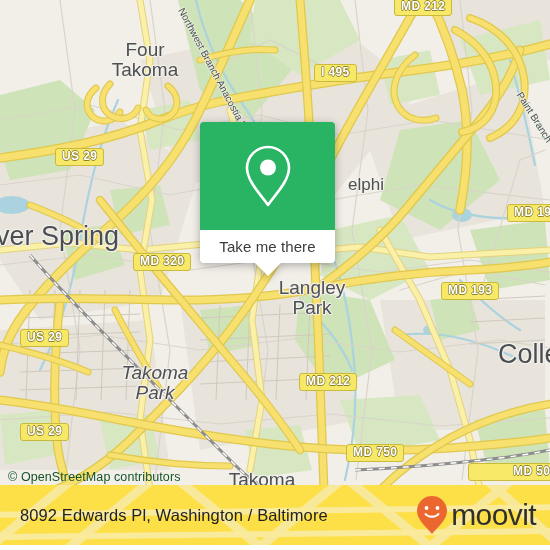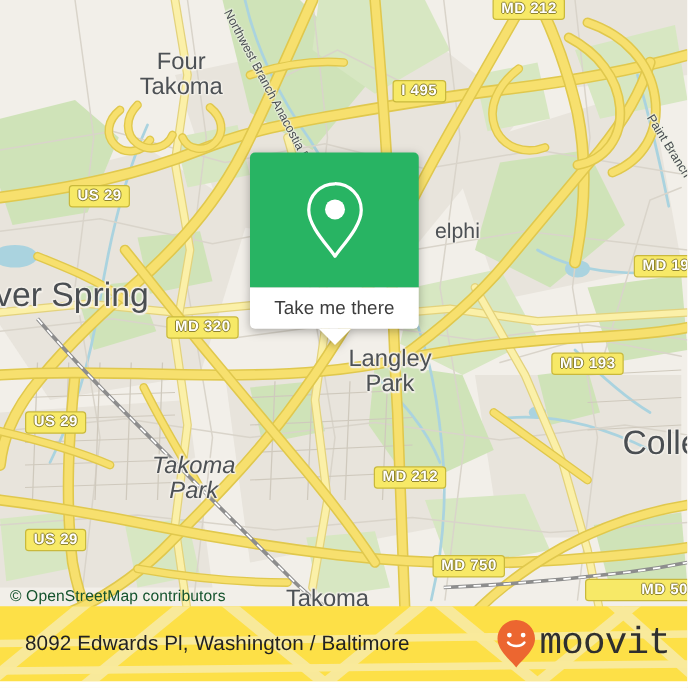--- a/index.html
+++ b/index.html
@@ -170,21 +170,21 @@
     height: 60px;
     display: flex;
     align-items: center;
     gap: 2px;
   }
   #footer .brand-word {
     font-size: 30px;
     color: #2f2f2f;
     letter-spacing: -0.6px;
     line-height: 30px;
-    font-family: Liberation Mono, monospace;
+    font-family: Liberation Sans, sans-serif;
     font-weight: 500;
   }
 </style>
 </head>
 <body>
 
 <div id="app">
 
   <div id="map">
     <svg width="550" height="490" viewBox="0 0 550 490">

